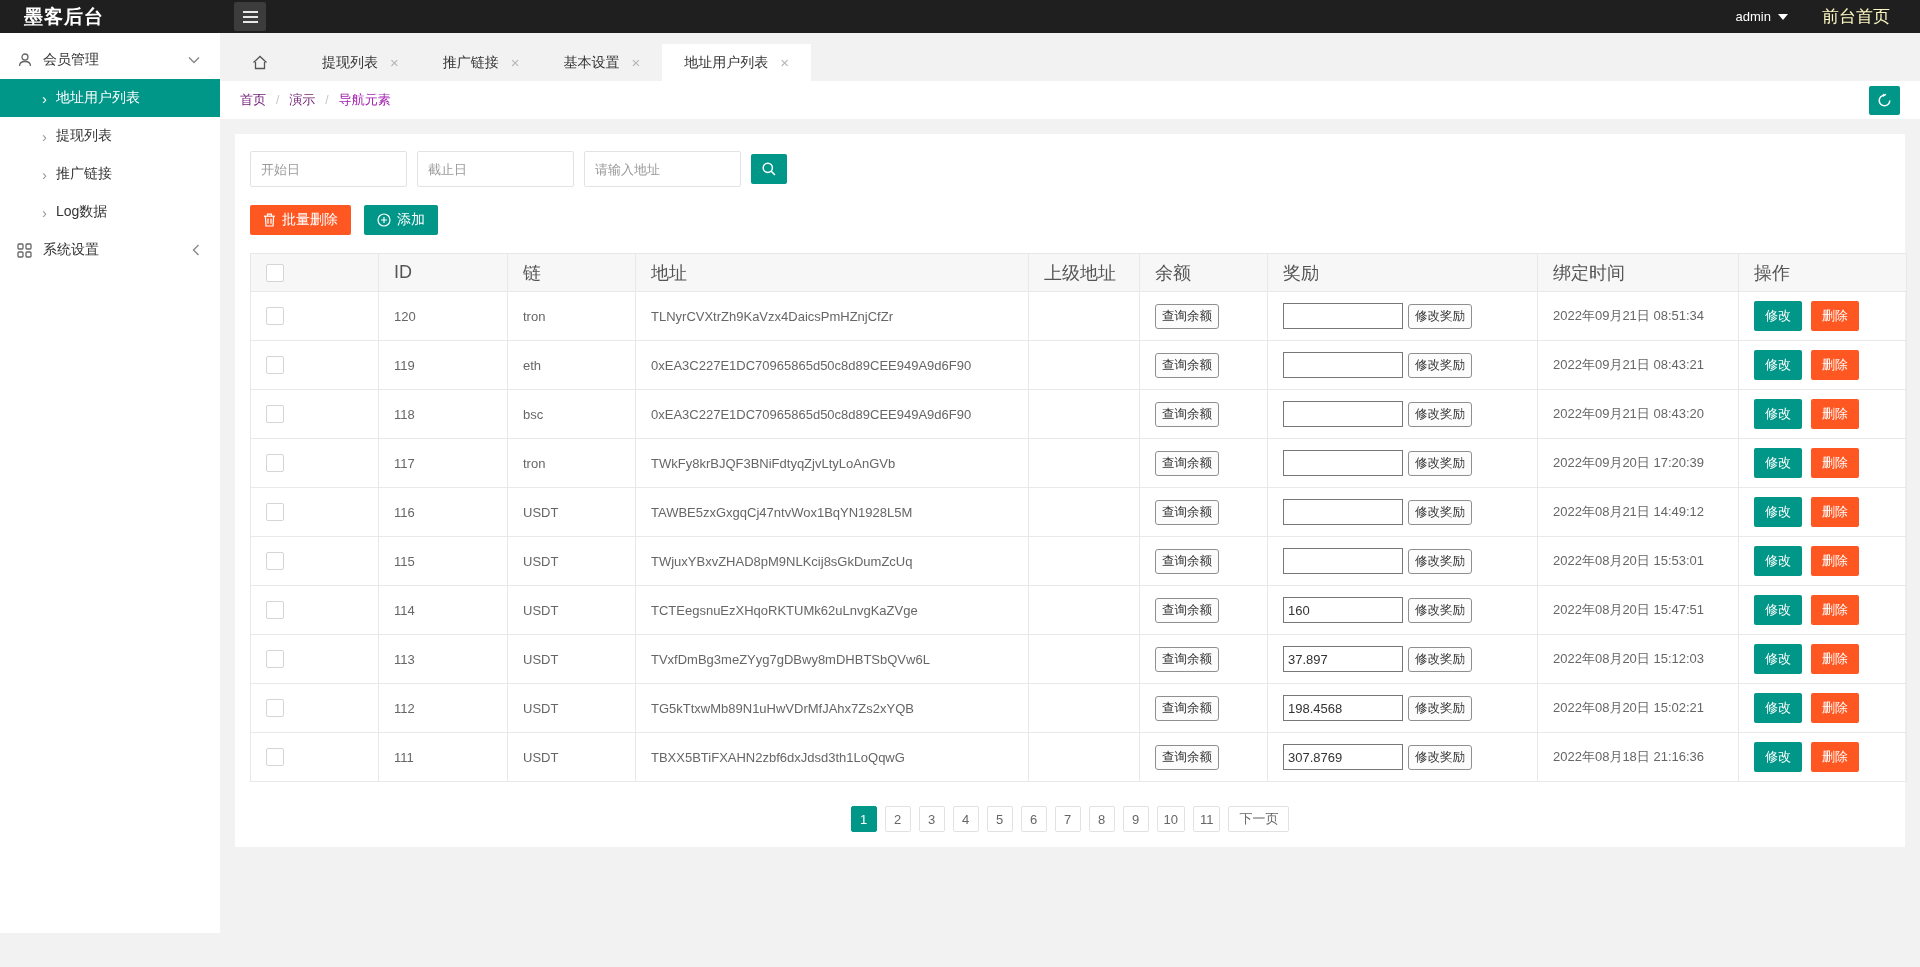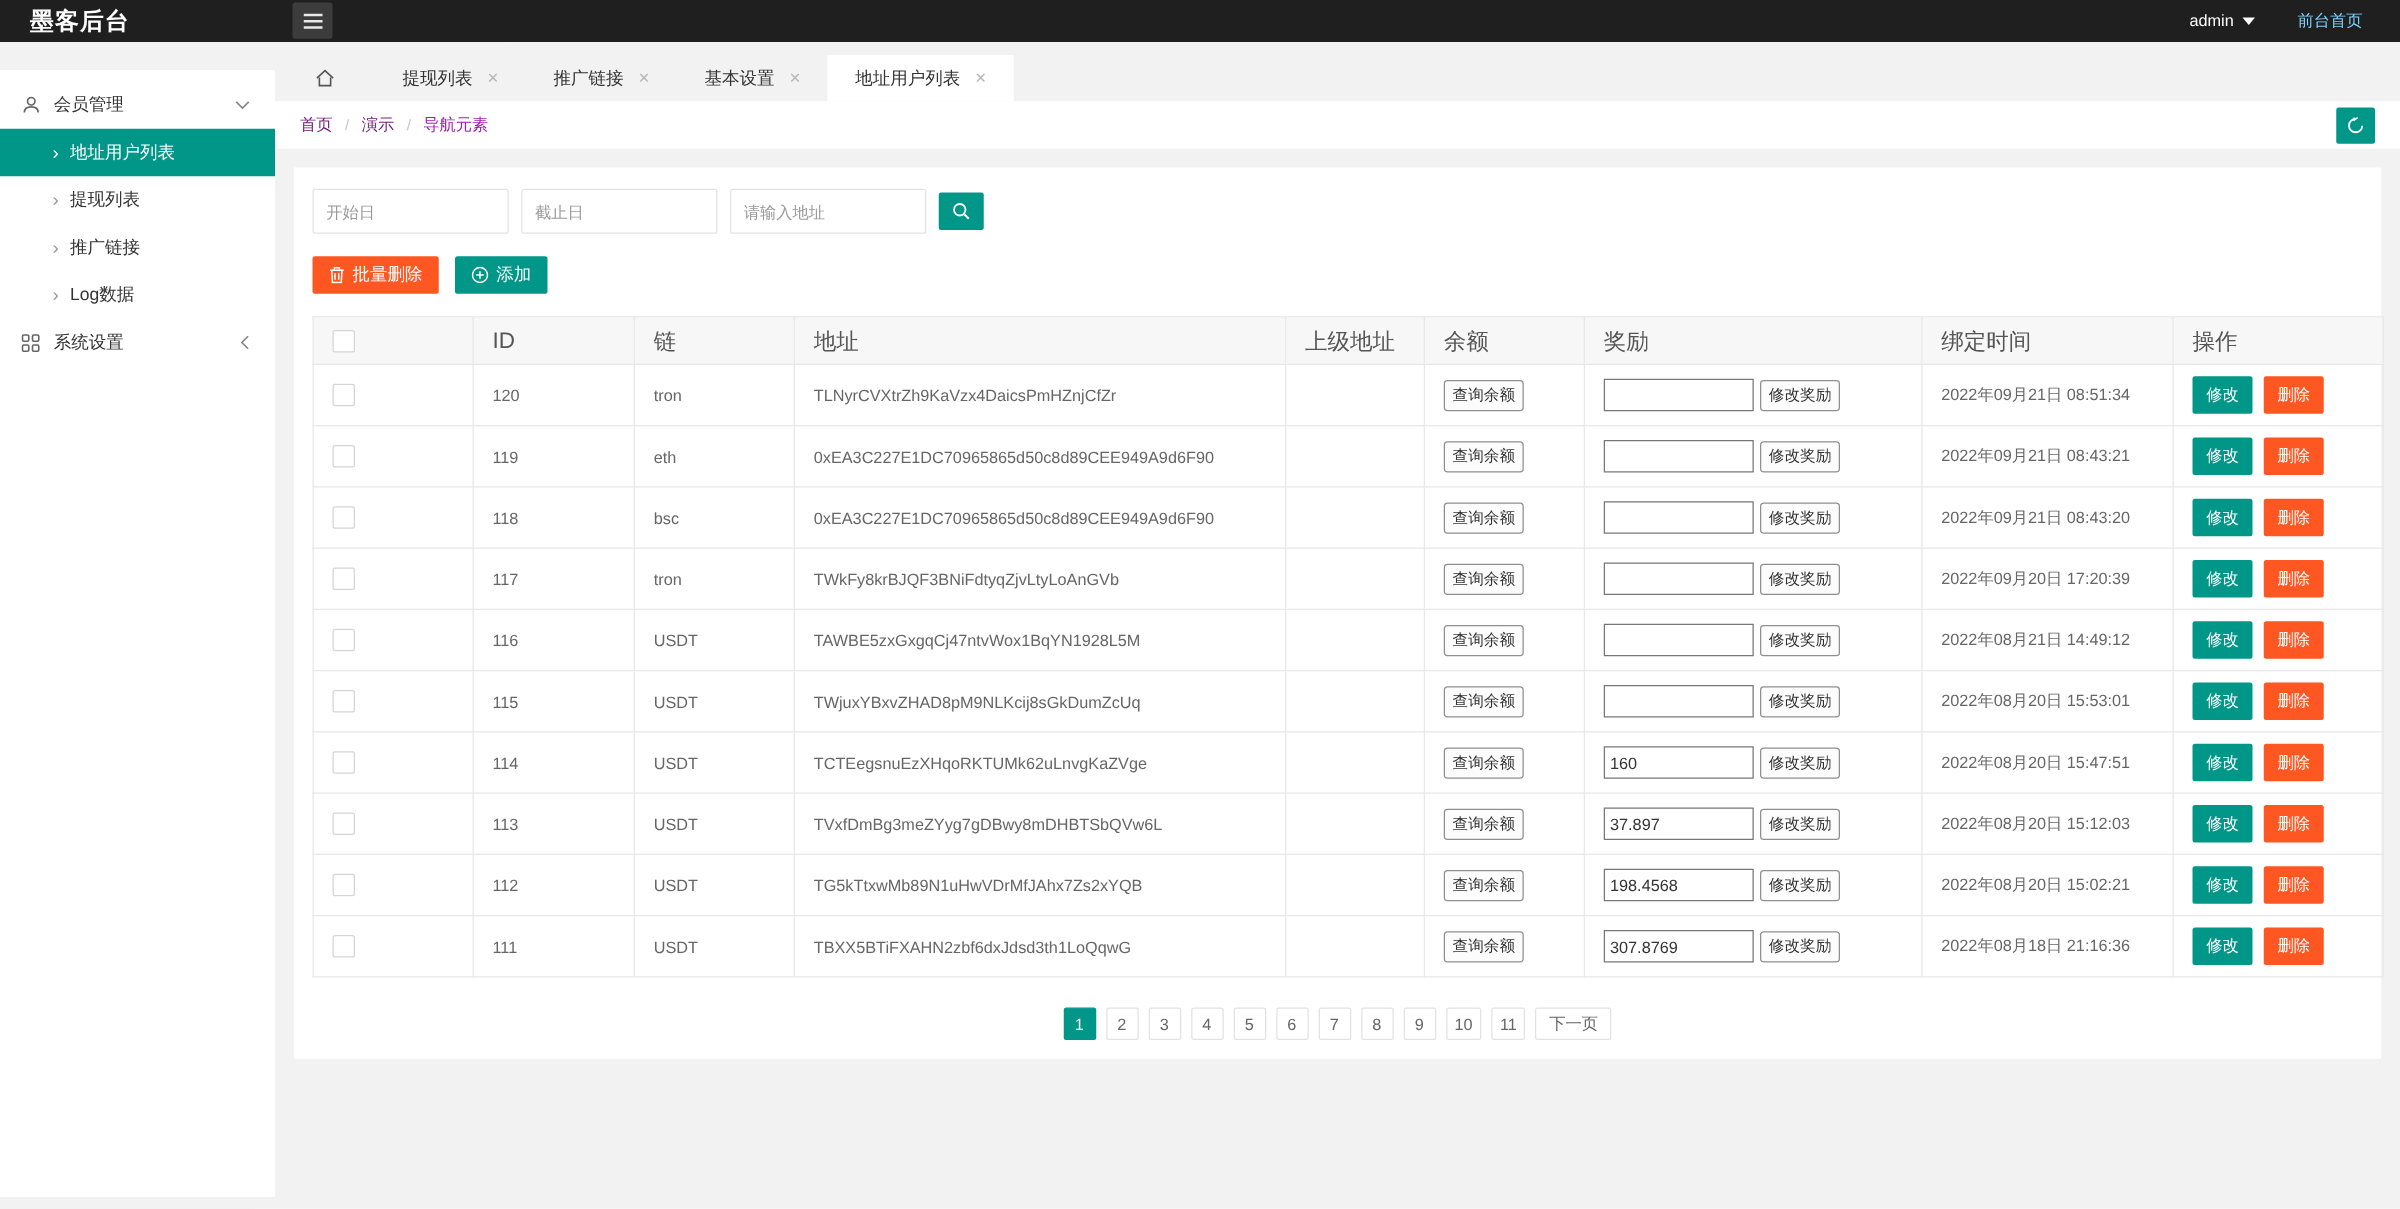--- a/index.html
+++ b/index.html
@@ -12,23 +12,23 @@
   .topbar { position:fixed; top:0; left:0; width:1920px; height:33px; background:#1f1f1f; z-index:30;
             display:flex; align-items:center; }
   .brand { width:220px; padding-left:24px; color:#fff; font-size:19px; font-weight:bold; letter-spacing:1px; }
   .burger { width:32px; height:29px; background:#3c3c3c; border-radius:2px; margin-left:14px;
             display:flex; flex-direction:column; justify-content:center; align-items:center; gap:3px; cursor:pointer; }
   .burger span { display:block; width:15px; height:2px; background:#e8e8e8; }
   .topbar-right { margin-left:auto; display:flex; align-items:center; padding-right:30px; }
   .admin { color:#fff; font-size:13px; display:flex; align-items:center; cursor:pointer; }
   .caret { width:0; height:0; border-left:5px solid transparent; border-right:5px solid transparent;
            border-top:6px solid #fff; margin-left:7px; }
-  .front-link { color:#7dd3fc; font-size:13px; margin-left:34px; cursor:pointer; text-decoration:none; }
-  
-  .sidebar { position:fixed; top:56px; left:0; width:220px; height:901px; background:#fff; z-index:20; padding-top:9px; }
+  .front-link { color:#fef9c3; font-size:17px; margin-left:34px; cursor:pointer; text-decoration:none; }
+  
+  .sidebar { position:fixed; top:32px; left:0; width:220px; height:901px; background:#fff; z-index:20; padding-top:9px; }
   .side-row { height:38px; display:flex; align-items:center; position:relative; cursor:pointer; }
   .side-row .micon { width:16px; height:16px; margin-left:17px; margin-right:10px; display:flex; align-items:center; }
   .side-row .lbl { font-size:14px; color:#333; }
   .side-row .chev { position:absolute; right:20px; color:#888; display:flex; }
   .sub-row { height:38px; display:flex; align-items:center; cursor:pointer; }
   .sub-row .arrow { margin-left:42px; margin-right:9px; color:#999; font-size:15px; line-height:1; }
   .sub-row .lbl { font-size:14px; color:#333; }
   .sub-row.active { background:#009688; }
   .sub-row.active .lbl, .sub-row.active .arrow { color:#fff; }
   

